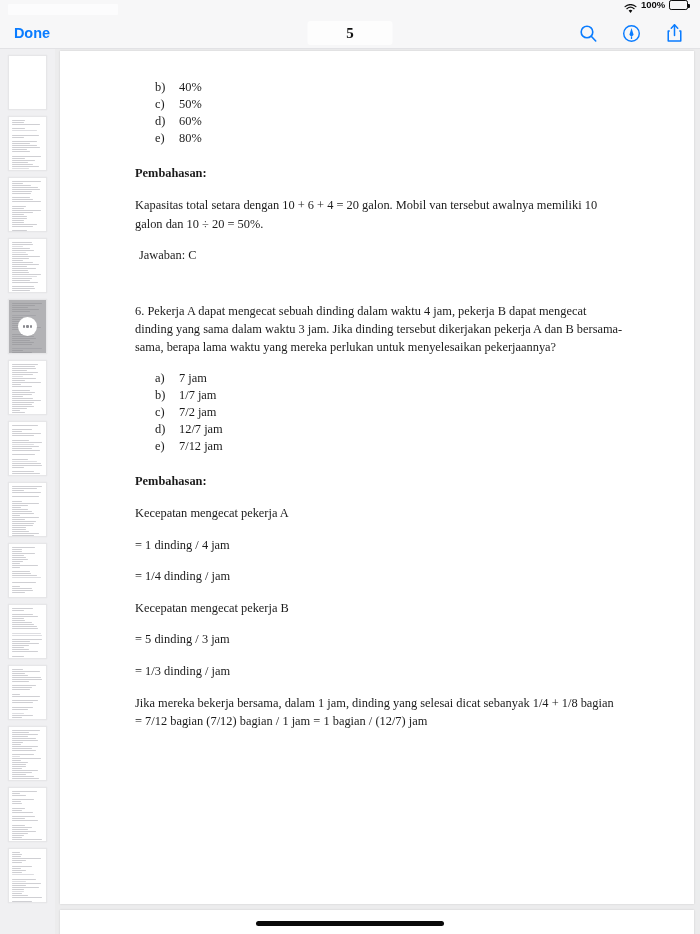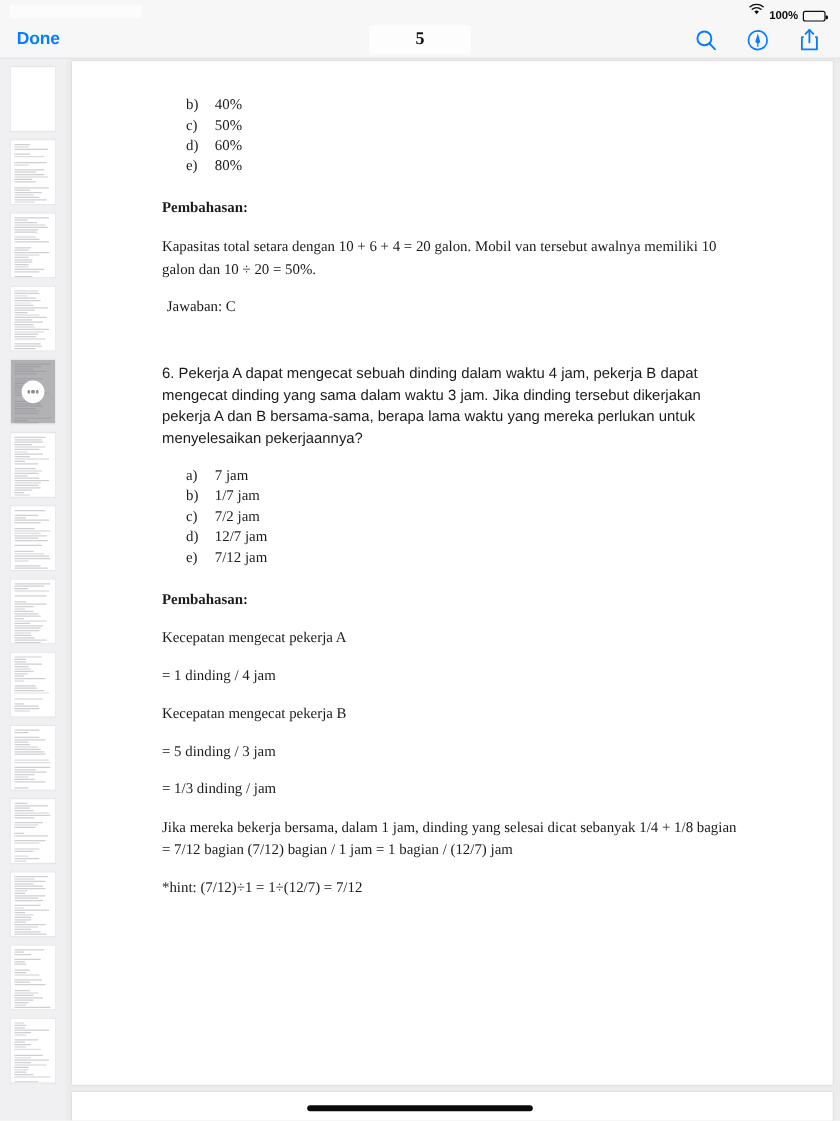--- a/index.html
+++ b/index.html
@@ -36,21 +36,21 @@
   }
   .status-left-redaction {
     width: 110px;
     height: 11px;
     margin-left: 8px;
     background: #fcfcfd;
     border-radius: 1px;
   }
   .status-right {
     display: flex;
-    align-items: flex-end;
+    align-items: flex-start;
     gap: 4px;
   }
   .wifi-glyph { display: block; }
   .battery-pct {
     font-size: 9.5px;
     font-weight: bold;
     color: #0d0d0d;
     letter-spacing: -0.1px;
     line-height: 1;
   }
@@ -210,21 +210,21 @@
   .doc-page-next {
     position: relative;
     margin: 6px 6px 0 5px;
     background: #ffffff;
     width: 634px;
     height: 60px;
     box-shadow: 0 0 2px rgba(0,0,0,0.13);
   }
 
   .doc-text {
-    font-family: Liberation Sans, sans-serif;
+    font-family: Liberation Serif, serif;
     color: #1b1b1b;
     font-size: 12.4px;
     line-height: 1.45;
   }
   .opt-list {
     list-style: none;
     margin: 0 0 0 20px;
   }
   .opt-row {
     display: flex;
@@ -719,25 +719,25 @@
             <span>7/12 jam</span>
           </div>
         </div>
       </div>
 
       <div class="para bold">Pembahasan:</div>
 
       <div id="solution-host">
           <div class="para">Kecepatan mengecat pekerja A</div>
           <div class="para">= 1 dinding / 4 jam</div>
+          <div class="para">= 1/4 dinding / jam</div>
           <div class="para">Kecepatan mengecat pekerja B</div>
           <div class="para">= 5 dinding / 3 jam</div>
           <div class="para">= 1/3 dinding / jam</div>
           <div class="para">Jika mereka bekerja bersama, dalam 1 jam, dinding yang selesai dicat sebanyak 1/4 + 1/8 bagian = 7/12 bagian (7/12) bagian / 1 jam = 1 bagian / (12/7) jam</div>
-          <div class="para">*hint: (7/12)÷1 = 1÷(12/7) = 7/12</div>
         </div>
     </div>
 
     <div class="doc-page-next"></div>
   </div>
 
   <div class="home-indicator"></div>
 </div>
 
 </body></html>

